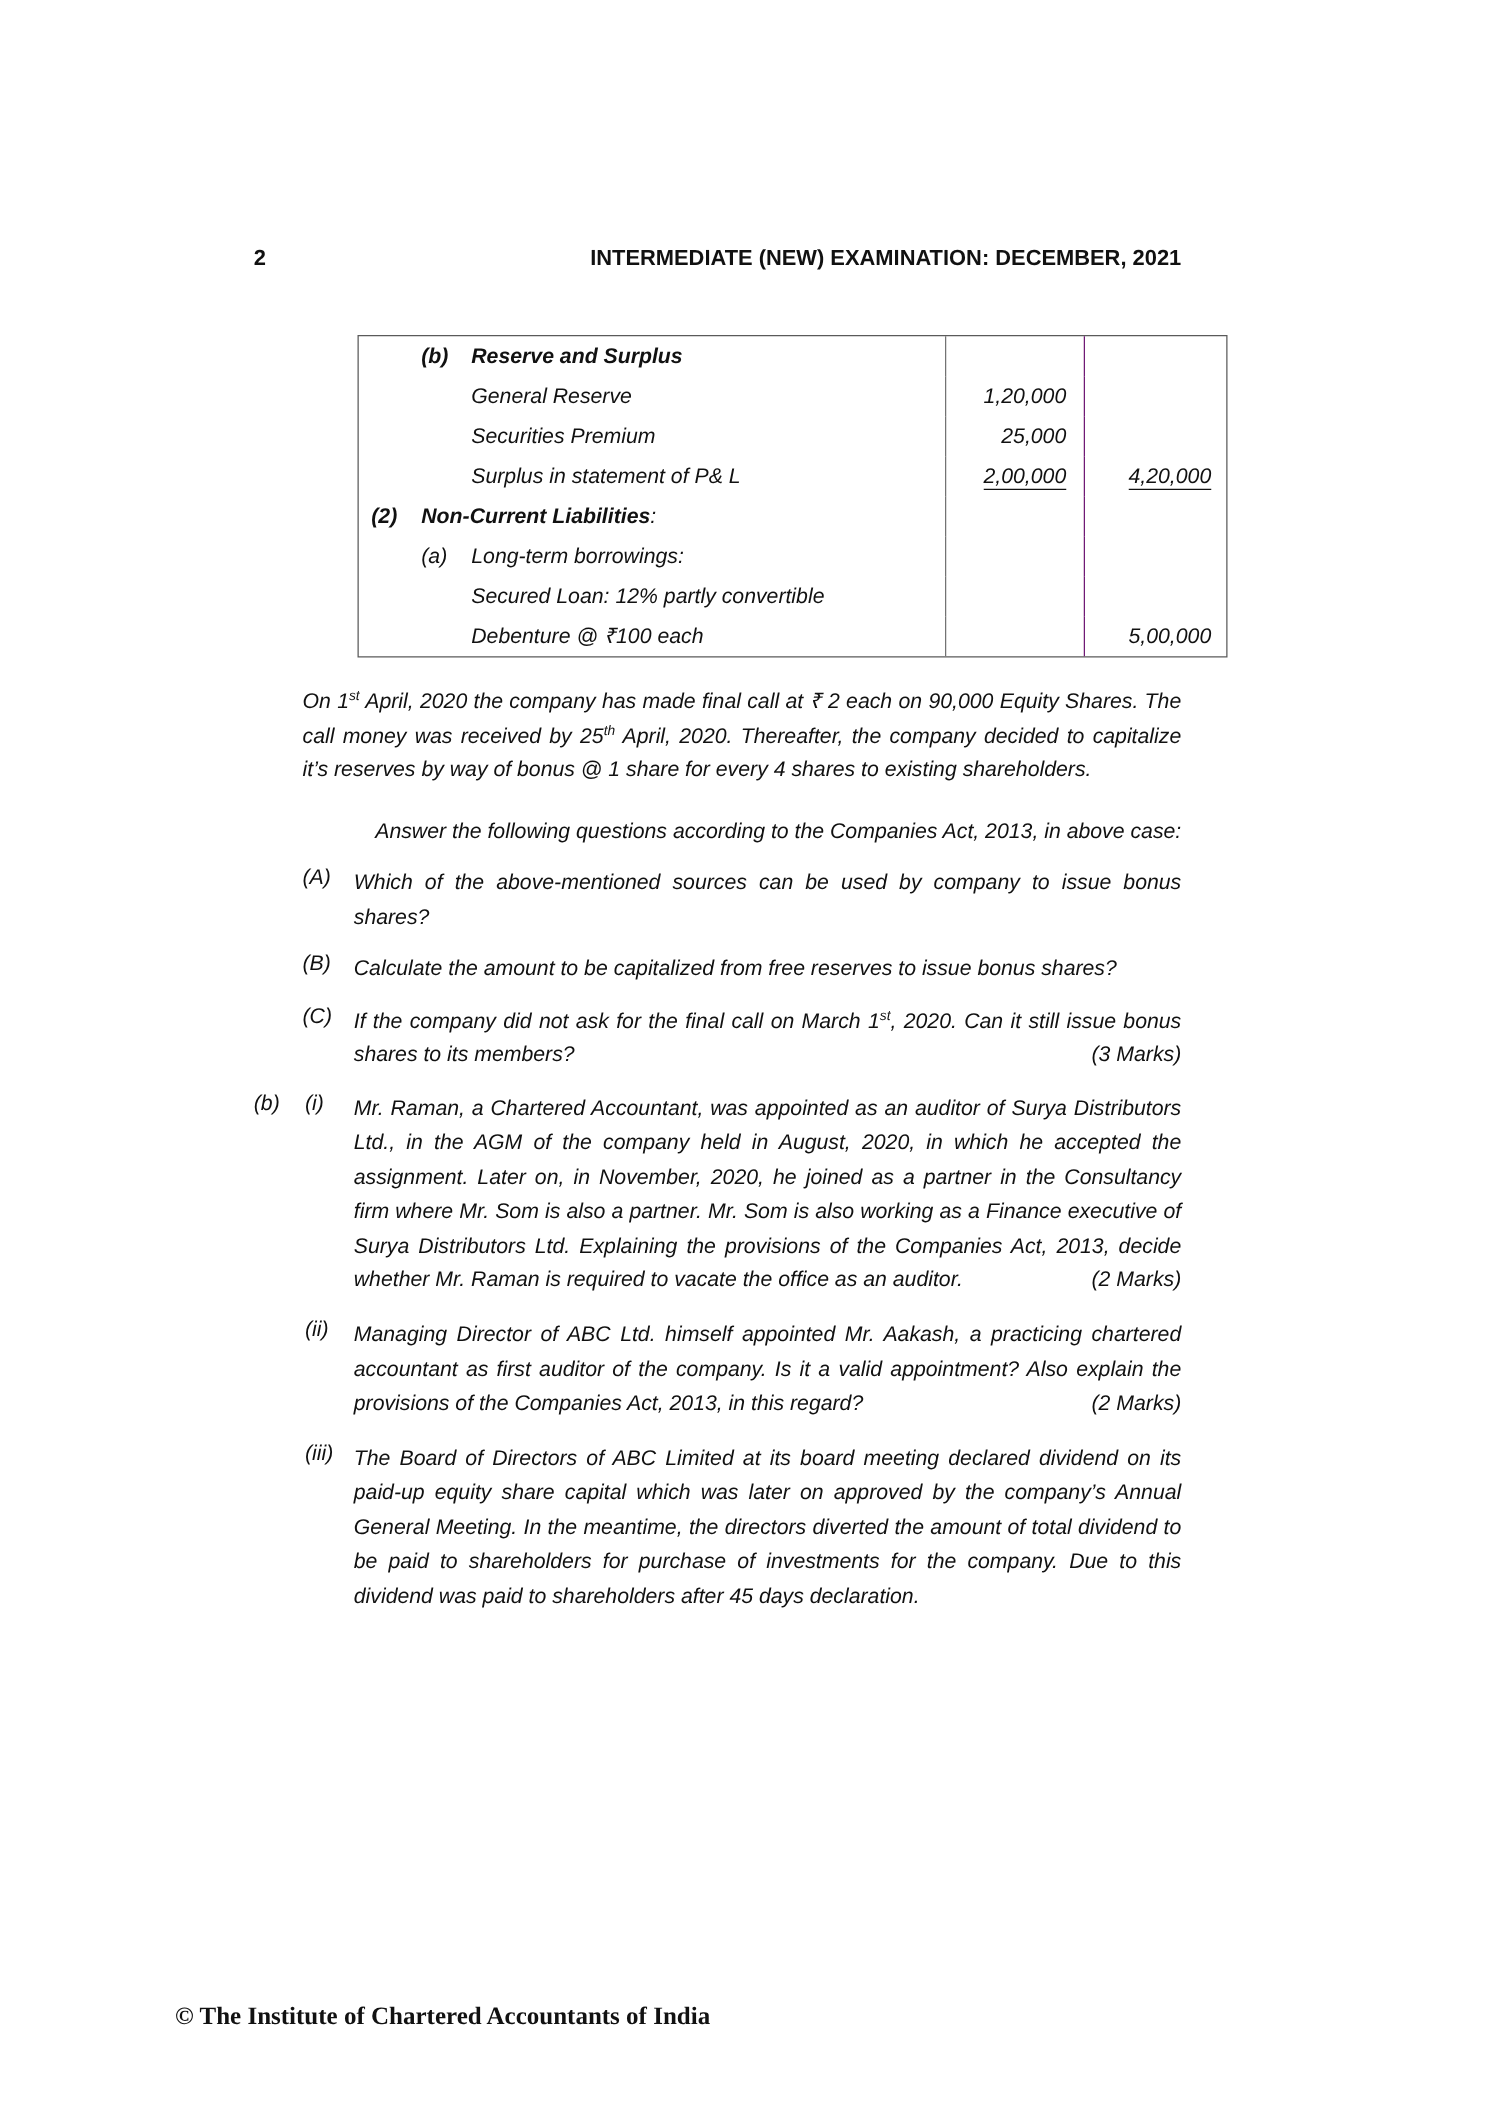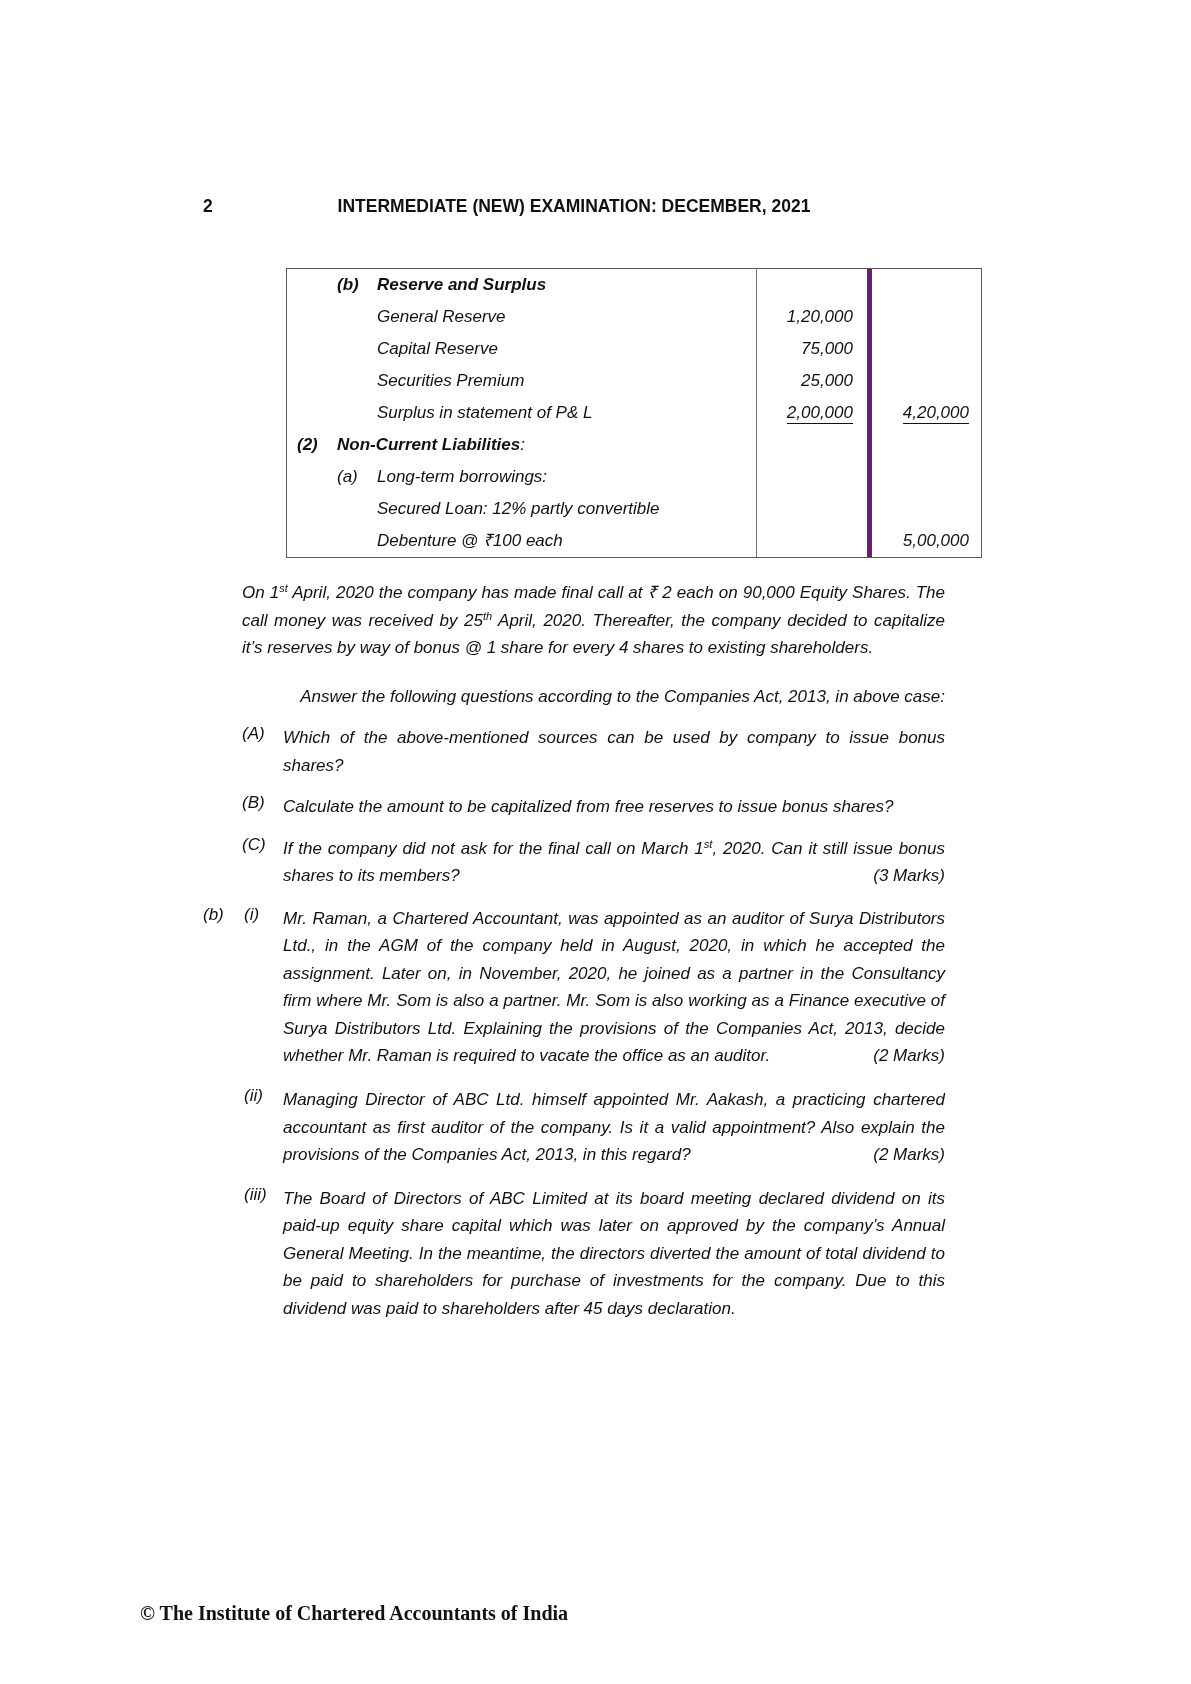--- a/index.html
+++ b/index.html
@@ -11,34 +11,34 @@
     position:relative;
     overflow:hidden;
   }
   .content {
     padding:196px 246px 0 203px; 
     font-size:17px;
   }
   
   .hdr { position:relative; height:22px; font-weight:700; font-size:17.5px; }
   .hdr .pagenum { position:absolute; left:0; top:0; }
-  .hdr .title { display:block; text-align:center; }
+  .hdr .title { display:block; text-align:right; }
   
   .doc { font-style:italic; }
   
   .otable {
     margin:50px 0 0 83px;
     width:694px;
     border:1px solid #5a5a5a;
     box-sizing:content-box;
   }
   .trow { display:flex; height:32px; line-height:32px; white-space:nowrap; }
   .tc1 { width:469px; overflow:hidden; }
   .tc2 { width:111px; border-left:1px solid #737373; box-sizing:border-box; text-align:right; padding-right:14px; }
-  .tc3 { width:114px; border-left:5px solid #701a75; box-sizing:border-box; text-align:right; padding-right:12px; }
+  .tc3 { width:114px; border-left:1px solid #701a75; box-sizing:border-box; text-align:right; padding-right:12px; }
   .pfx { display:inline-block; width:40px; }
   .pfx.lv1 { margin-left:10px; }
   .pfx.lv2 { margin-left:50px; }
   .txt-ind { margin-left:90px; }
   .b { font-weight:700; }
   .uline { display:inline-block; line-height:20px; border-bottom:1.7px solid #111; }
   
   .para { margin:21px 0 0 39px; width:703px; text-align:justify; line-height:1.62; }
   .single { text-align:right; }
   .qitem { display:flex; margin:14px 0 0 39px; width:703px; }
@@ -76,25 +76,20 @@
       <div class="trow">
         <div class="tc1">
           <span class="pfx lv2 b">(b)</span><span class="b">Reserve and Surplus</span>
         </div>
         <div class="tc2"></div>
         <div class="tc3"></div>
       </div>
       <div class="trow">
         <div class="tc1"><span class="txt-ind">General Reserve</span></div>
         <div class="tc2">1,20,000</div>
-        <div class="tc3"></div>
-      </div>
-      <div class="trow">
-        <div class="tc1"><span class="txt-ind">Capital Reserve</span></div>
-        <div class="tc2">75,000</div>
         <div class="tc3"></div>
       </div>
       <div class="trow">
         <div class="tc1"><span class="txt-ind">Securities Premium</span></div>
         <div class="tc2">25,000</div>
         <div class="tc3"></div>
       </div>
       <div class="trow">
         <div class="tc1"><span class="txt-ind">Surplus in statement of P&amp; L</span></div>
         <div class="tc2"><span class="uline">2,00,000</span></div>

